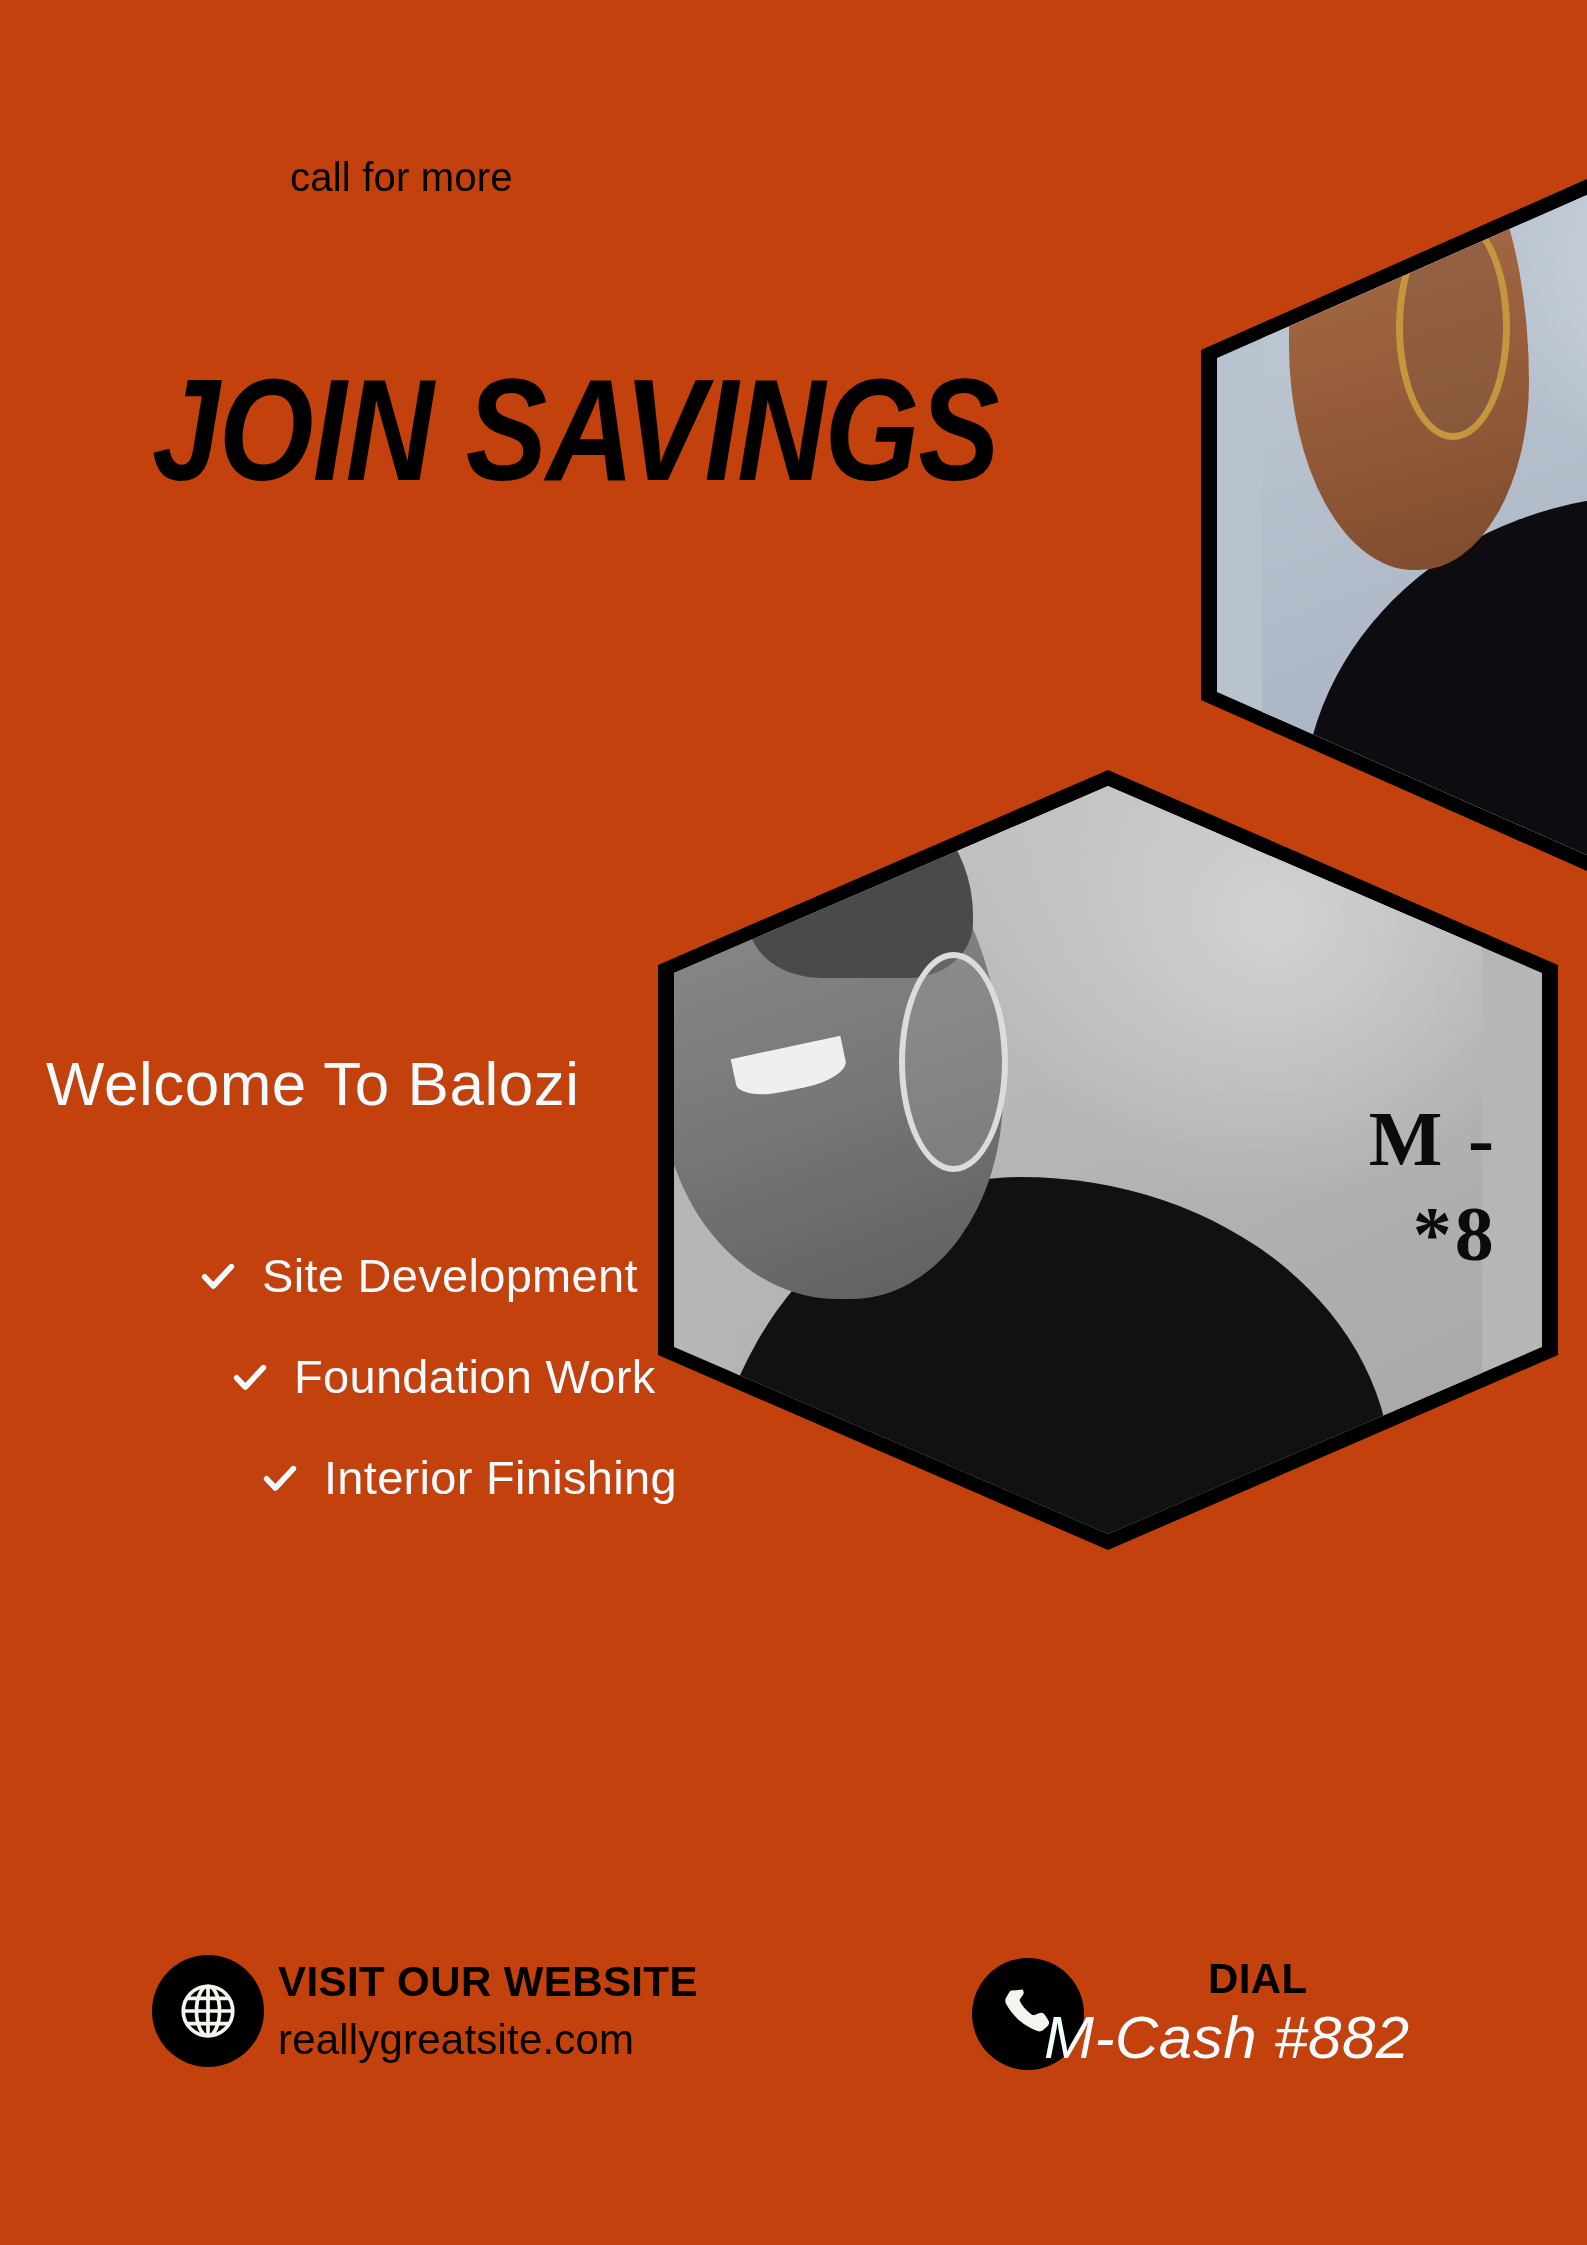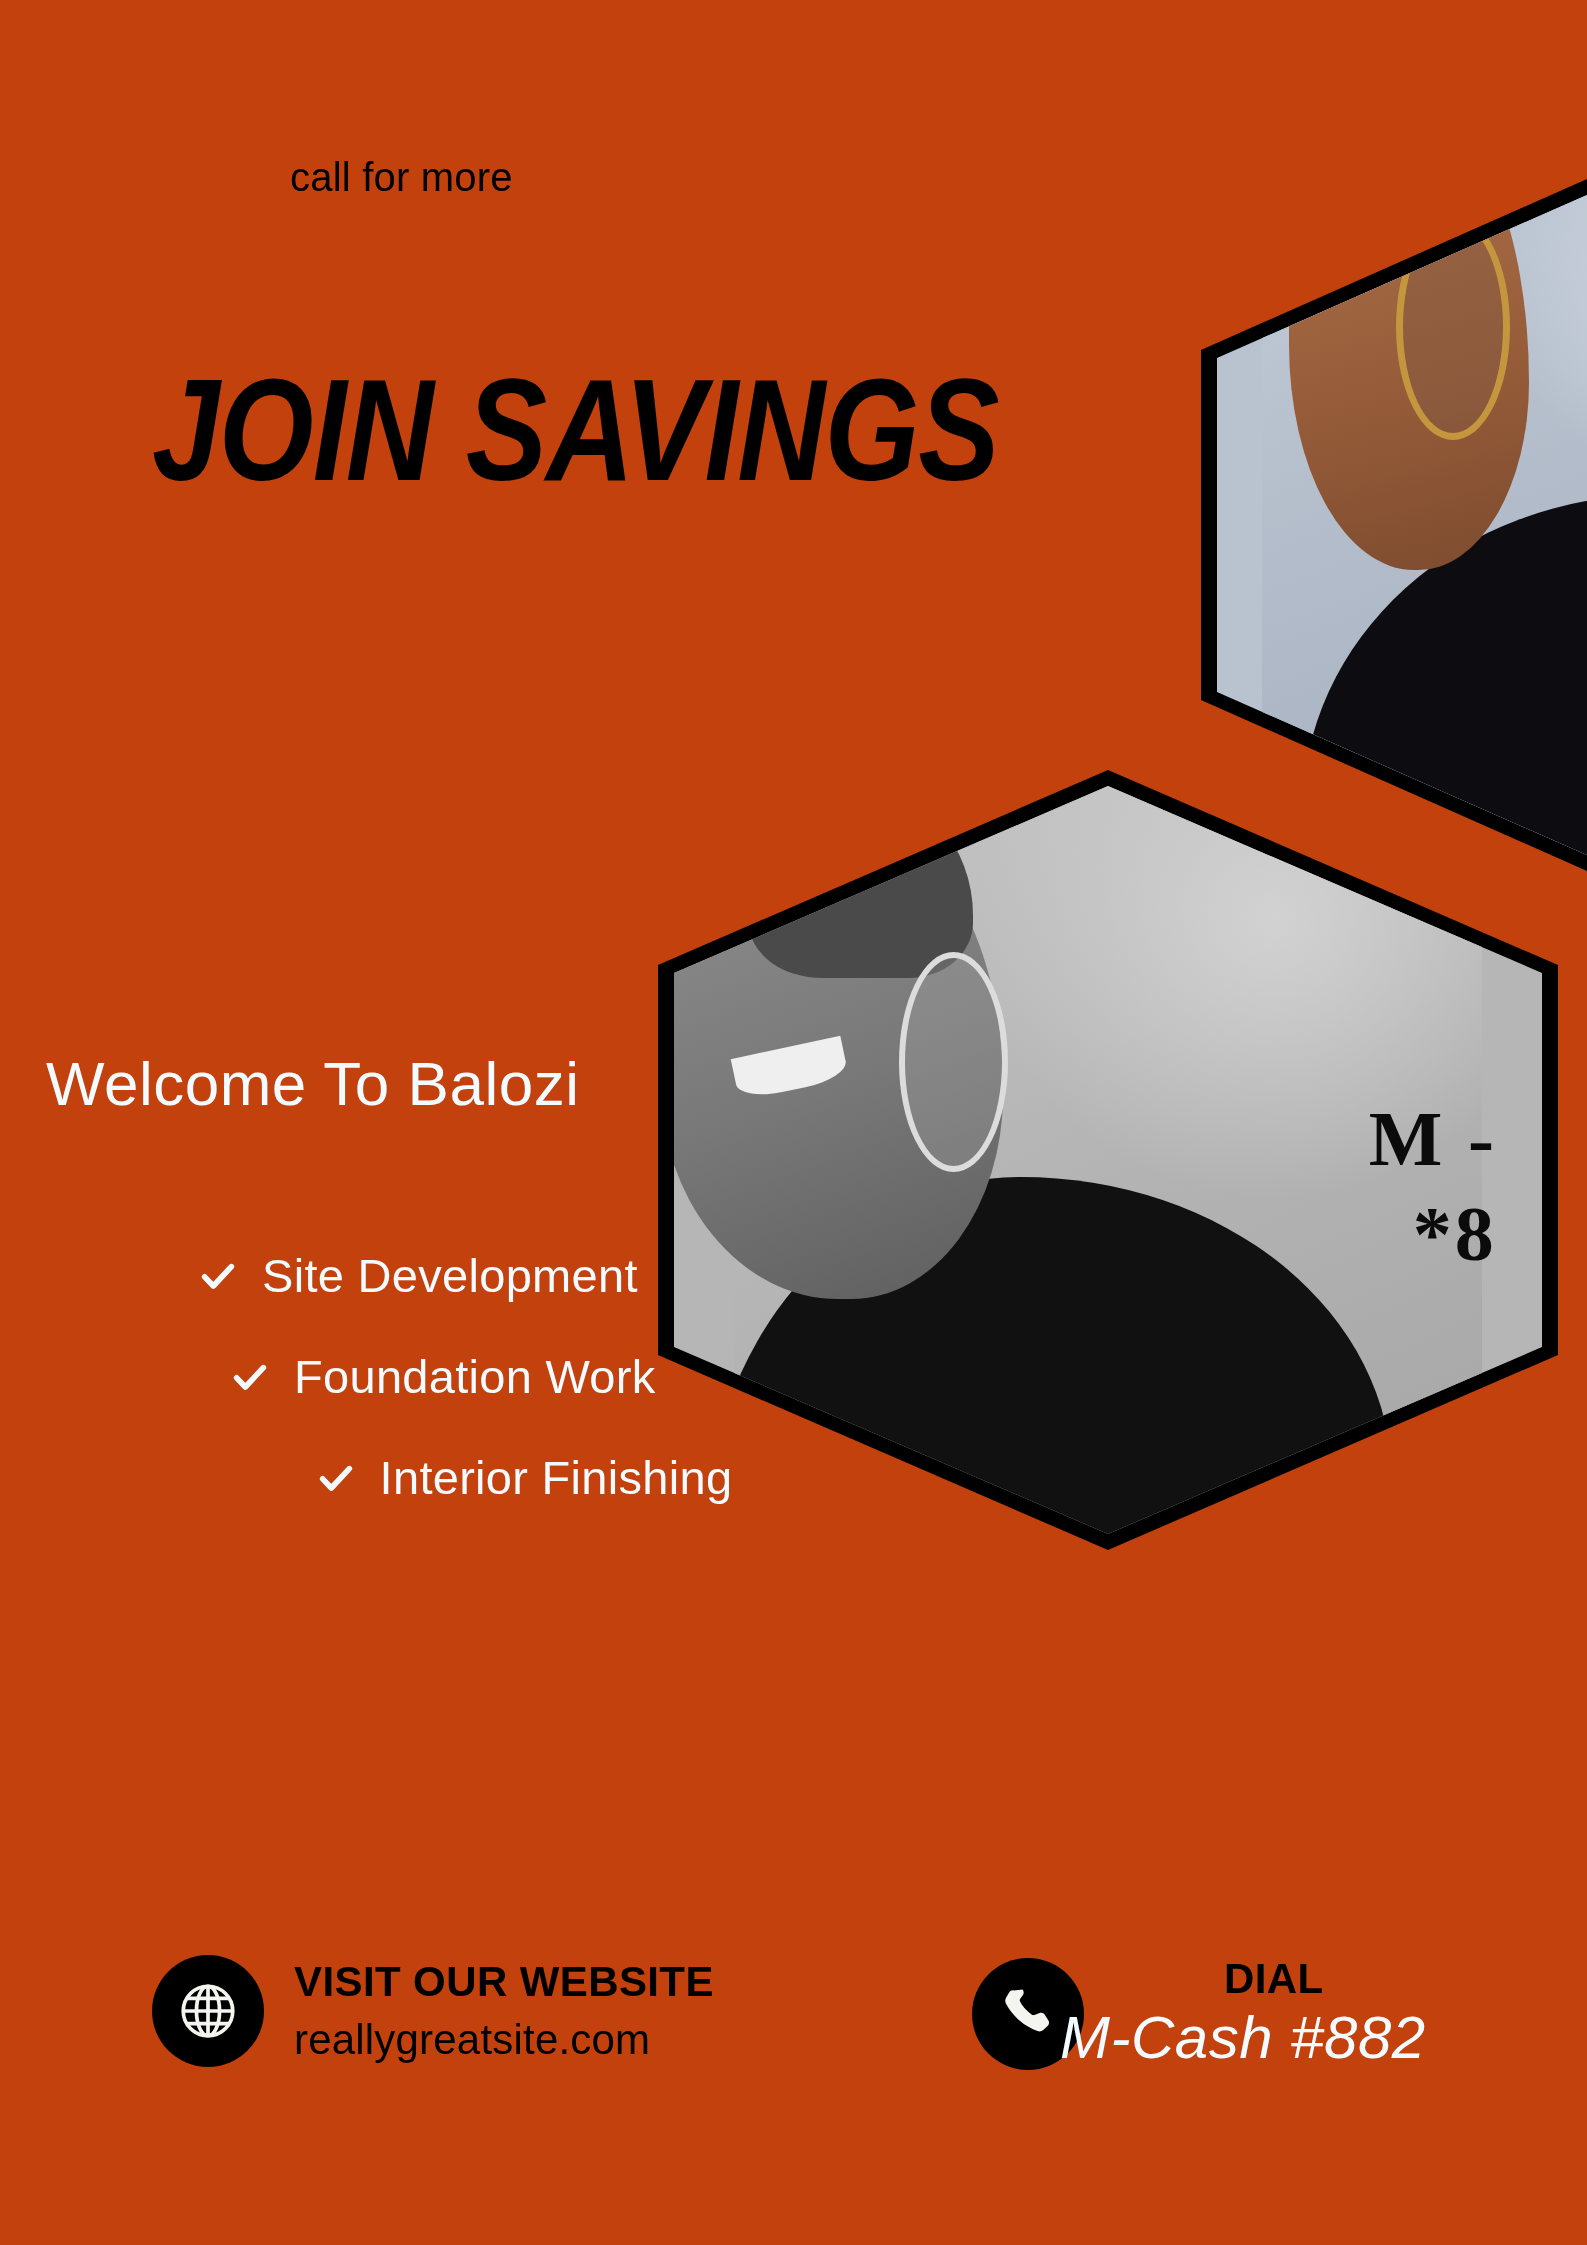--- a/index.html
+++ b/index.html
@@ -219,42 +219,42 @@
     margin-left: 28px;
   }
   .check-row {
     display: flex;
     align-items: center;
     gap: 24px;
     margin-bottom: 46px;
   }
   .check-row.i0 { margin-left: 170px; }
   .check-row.i1 { margin-left: 202px; }
-  .check-row.i2 { margin-left: 232px; justify-content: center; }
+  .check-row.i2 { margin-left: 232px; }
 
   .check-icon {
     flex: 0 0 auto;
     width: 40px;
     height: 40px;
     display: block;
   }
   .check-label {
     font-size: 47px;
     font-weight: 400;
     color: #f2fbff;
     white-space: nowrap;
     letter-spacing: 0.3px;
   }
 
   
   .footer-block {
     position: absolute;
     display: flex;
     align-items: center;
-    gap: 30px;
+    gap: 14px;
   }
   #footer-web  { left: 152px; top: 1955px; }
   #footer-dial { left: 972px; top: 1955px; }
 
   .circle-icon {
     flex: 0 0 auto;
     width: 112px;
     height: 112px;
     border-radius: 50%;
     background: #000000;

